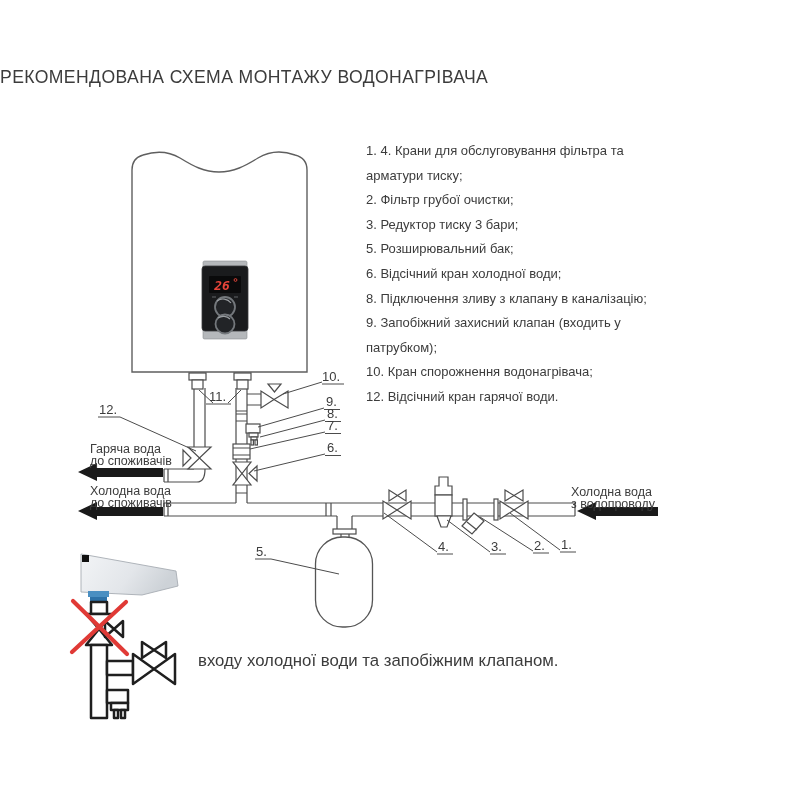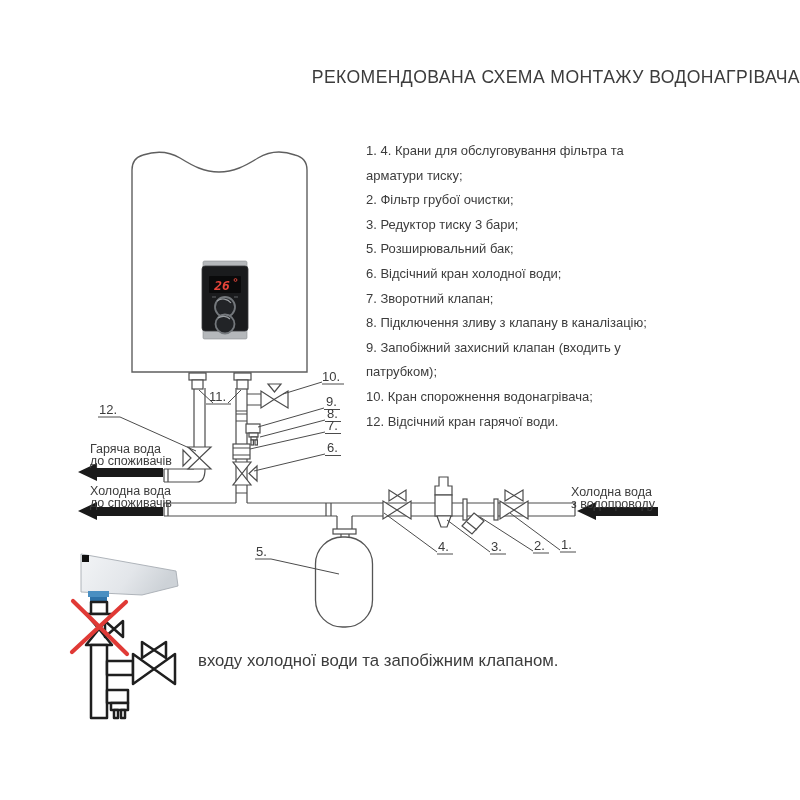--- a/index.html
+++ b/index.html
@@ -1,17 +1,17 @@
 <!DOCTYPE html>
 <html><head>
 <meta charset="utf-8">
 <style>
   html,body{margin:0;padding:0;background:#ffffff;}
   body{width:800px;height:800px;position:relative;font-family:"Liberation Sans",sans-serif;overflow:hidden;}
-  .title{position:absolute;top:67px;left:0;width:800px;text-align:right;
+  .title{position:absolute;top:67px;left:0;width:800px;text-align:left;
          font-size:17.6px;letter-spacing:.4px;color:#3c3c3c;}
   .legend{position:absolute;left:366px;top:139px;width:410px;
           font-size:13px;line-height:24.6px;color:#3c3c3c;}
   .warning{position:absolute;left:198px;top:645px;width:560px;
            font-size:16.8px;line-height:31.5px;color:#3c3c3c;}
   svg.diagram{position:absolute;left:0;top:0;}
   .ln{stroke:#4c4c4c;stroke-width:1.2;fill:none;}
   .thin{stroke:#4c4c4c;stroke-width:1;fill:none;}
   .wt{stroke:#4c4c4c;stroke-width:1.2;fill:#ffffff;}
   .heavy{stroke:#1f1f1f;stroke-width:2.5;fill:#ffffff;stroke-linejoin:round;}
@@ -24,21 +24,20 @@
 
 <div class="title">РЕКОМЕНДОВАНА СХЕМА МОНТАЖУ ВОДОНАГРІВАЧА</div>
 
 <div class="legend">
   <div>1. 4. Крани для обслуговування фільтра та</div>
   <div>арматури тиску;</div>
   <div>2. Фільтр грубої очистки;</div>
   <div>3. Редуктор тиску 3 бари;</div>
   <div>5. Розширювальний бак;</div>
   <div>6. Відсічний кран холодної води;</div>
-  <div>7. Зворотний клапан;</div>
   <div>8. Підключення зливу з клапану в каналізацію;</div>
   <div>9. Запобіжний захисний клапан (входить у</div>
   <div>патрубком);</div>
   <div>10. Кран спорожнення водонагрівача;</div>
   <div>12. Відсічний кран гарячої води.</div>
 </div>
 
 <svg class="diagram" width="800" height="800" viewBox="0 0 800 800">
   <defs>
     <linearGradient id="heaterBottomGrad" x1="0" y1="0" x2="1" y2="0.3">

